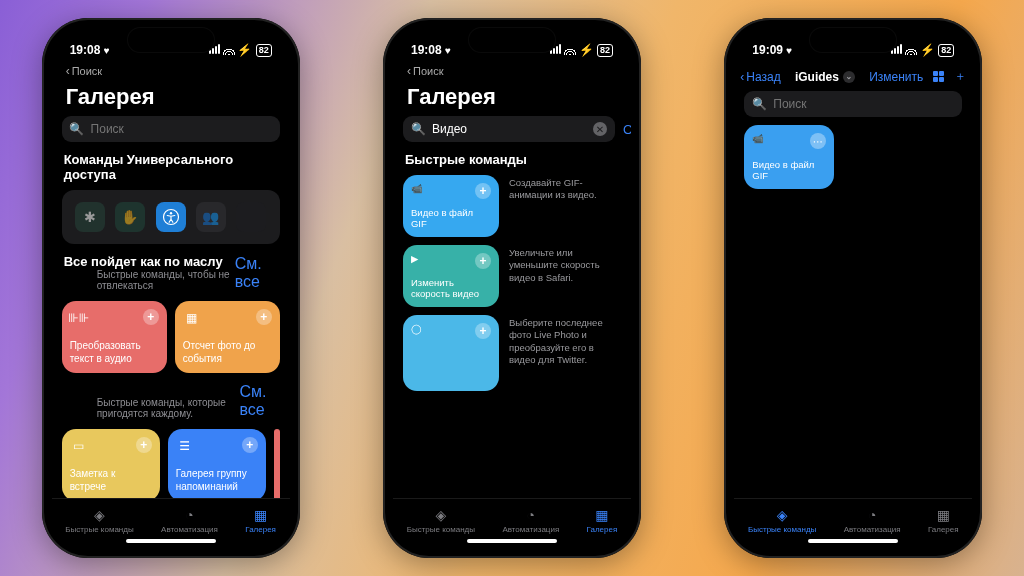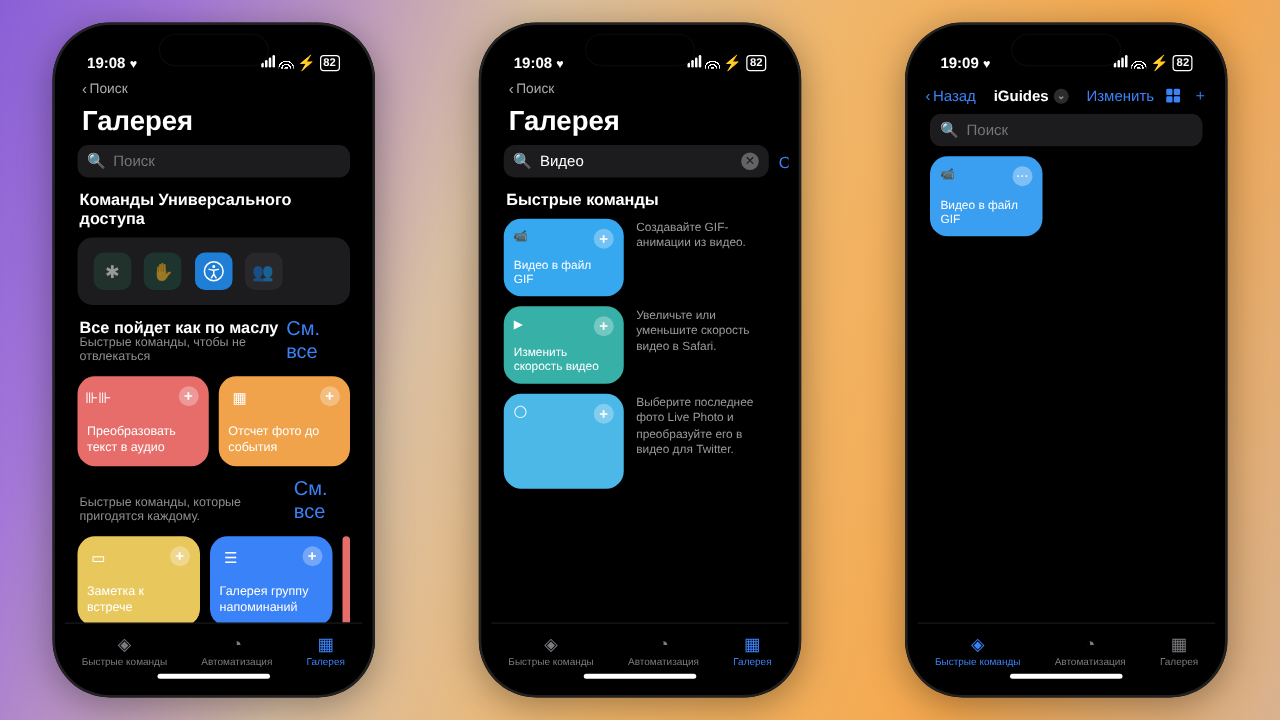--- a/index.html
+++ b/index.html
@@ -63,21 +63,21 @@
     font-family:inherit;
   }
   .search .mag { font-size:12px; }
   .clear { width:14px; height:14px; border-radius:50%; background:#636366; color:#1c1c1e;
     display:flex; align-items:center; justify-content:center; font-size:10px; }
   .cancel { color:#3a82f7; font-size:13px; margin-left:8px; }
   .searchrow { display:flex; align-items:center; }
 
   .section-head { display:flex; justify-content:space-between; align-items:flex-end; padding:10px 2px 0; }
   .section-head .t { font-size:13px; font-weight:700; }
-  .section-head .sub { font-size:10px; color:#8e8e93; }
+  .section-head .sub { font-size:10px; color:#8e8e93;margin-left:33px; }
   .link { color:#3a82f7; font-size:16px; }
 
   .icon-row {
     background:#1c1c1e; border-radius:12px; padding:12px 8px; margin-top:8px;
     display:flex; justify-content:space-around; align-items:center;
   }
   .ic { width:30px; height:30px; border-radius:8px; display:flex; align-items:center; justify-content:center; font-size:14px; opacity:.55;}
   .ic.active { opacity:1; }
   .ic svg, .ic span { color:#fff; }
 

